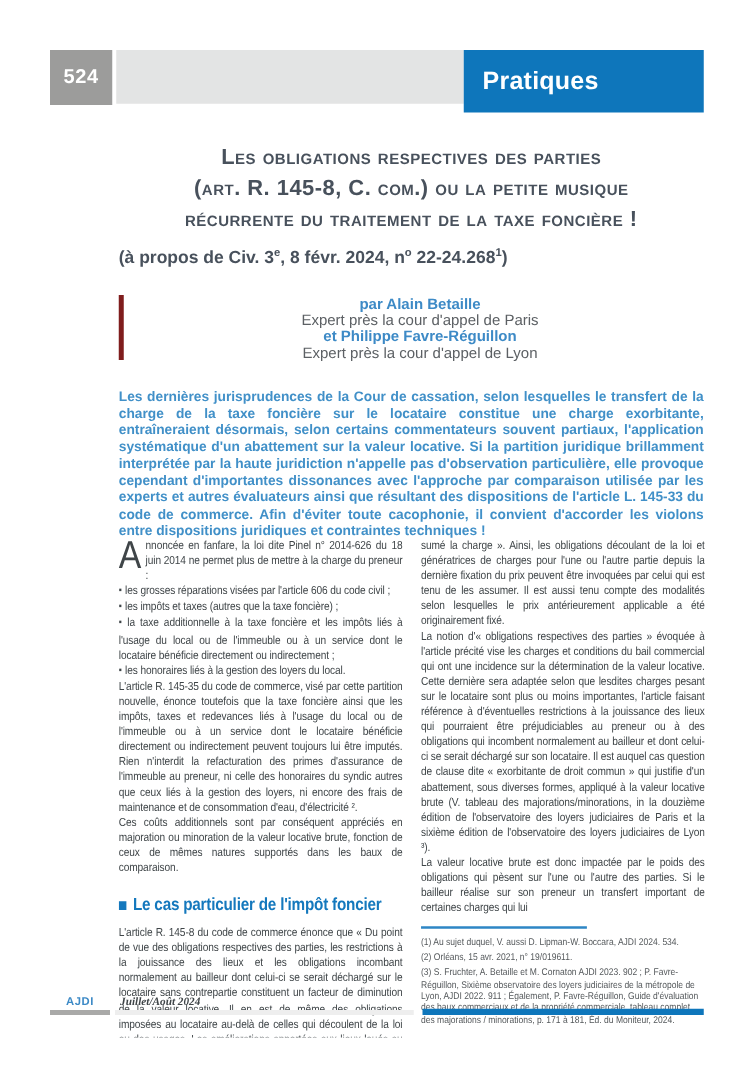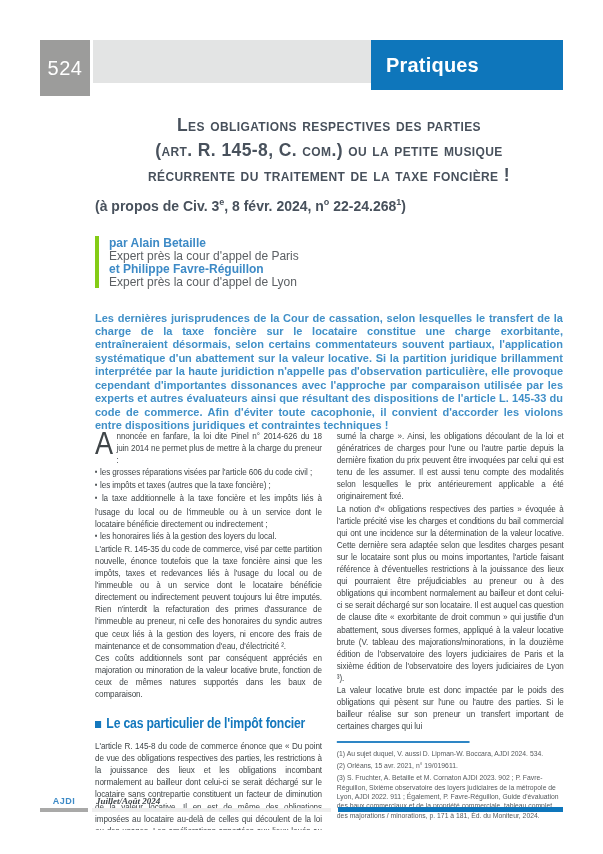--- a/index.html
+++ b/index.html
@@ -1,36 +1,36 @@
 <!DOCTYPE html>
 <html lang="fr"><head>
 <meta charset="utf-8">
 <style>
   html,body{margin:0;padding:0;background:#fff;}
   .page{position:relative;width:603px;height:854px;background:#fff;overflow:hidden;
         font-family:"Liberation Sans",sans-serif;color:#3f4548;}
 
   
   .hdr{position:absolute;top:40px;left:40px;width:523px;height:50px;display:flex;align-items:flex-start;}
-  .pagenum{width:50px;height:56px;background:#9c9c9b;color:#fff;font-size:20px;
-           display:flex;align-items:center;justify-content:center;letter-spacing:.5px;}
+  .pagenum{width:50px;height:44px;background:#9c9c9b;color:#fff;font-size:16px;
+           display:flex;align-items:center;justify-content:center;letter-spacing:.5px;font-weight:bold;}
   .hdr-gap{width:3px;height:50px;background:#fff;}
   .lightbar{flex:1;height:43px;background:#e3e4e4;}
   .bluebox{width:192px;height:50px;background:#0e76bb;color:#fff;display:flex;align-items:center;
            padding-left:15px;box-sizing:border-box;font-size:20px;font-weight:bold;letter-spacing:.2px;}
 
   
   .main{position:absolute;left:95px;top:113px;width:468px;}
   .title{color:#48515c;font-size:17.5px;line-height:25px;font-weight:bold;
          font-variant:small-caps;letter-spacing:.4px;margin:0;text-align:center;}
   .title span{display:block;}
   .subtitle{color:#48515c;font-size:14px;margin-top:9px;font-weight:bold;}
   .subtitle .sup{font-size:9px;vertical-align:super;}
 
-  .authors{margin-top:22px;border-left:4px solid #84cc16;padding-left:10px;}
+  .authors{margin-top:22px;border-left:4px solid #7f1d1d;padding-left:10px;text-align:center;}
   .a-name{color:#3d8ac6;font-size:12px;font-weight:bold;line-height:14px;}
   .a-role{color:#5c6064;font-size:12px;line-height:12px;}
 
   .abstract{margin-top:24px;color:#4190c8;font-size:11px;line-height:13.4px;
             text-align:justify;font-weight:bold;}
 
   
   .cols{position:absolute;left:95px;top:430px;width:537px;height:400px;overflow:hidden;
         transform:scaleX(0.873);transform-origin:0 0;display:flex;gap:17px;
         font-size:9.3px;line-height:12.1px;letter-spacing:-0.1px;text-align:justify;color:#3f4548;}

